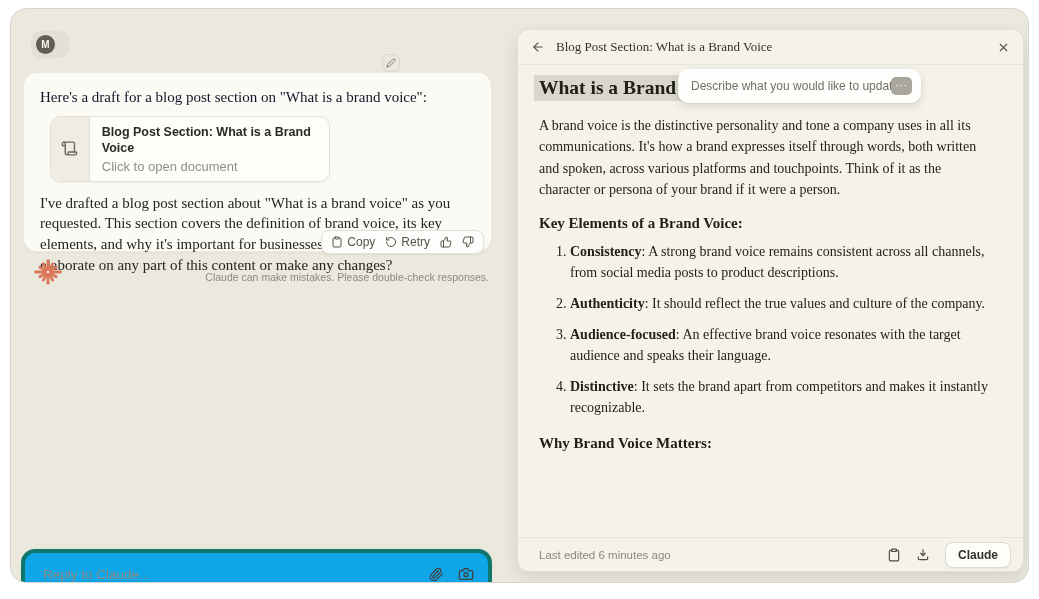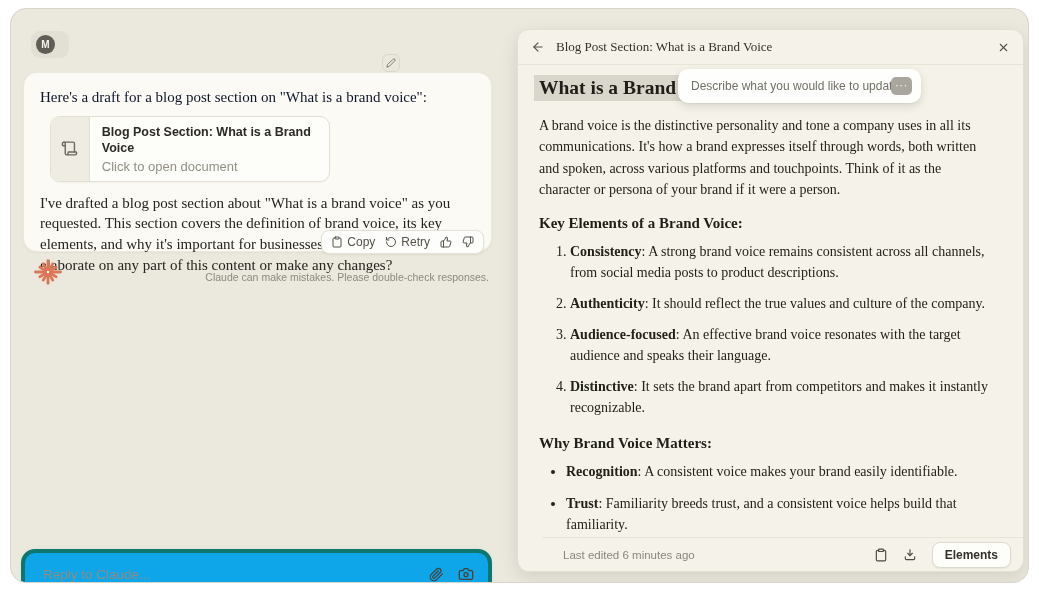--- a/index.html
+++ b/index.html
@@ -90,21 +90,21 @@
     font-family:"Liberation Sans", sans-serif; }
   .doc-intro { font-size:14px; line-height:1.52; margin-top:14px; margin-bottom:15px; width:456px; }
   .doc-h3 { font-size:15px; font-weight:bold; margin-bottom:9px; color:#1f1e18; }
   .doc-list { margin:0 0 13px 0; padding-left:31px; }
   .doc-list li { font-size:14px; line-height:1.5; margin-bottom:10px; }
   ul.doc-list { padding-left:27px; }
   ul.doc-list li { margin-bottom:11px; }
   .doc-h3 + .doc-list { margin-top:0; }
   .sec2 { margin-top:17px; }
   .panel-footer { height:34px; flex:none; border-top:1px solid #E7E4D9; display:flex; align-items:center;
-    padding:0 12px 0 21px;margin-left:24px; }
+    padding:0 12px 0 21px; }
   .last-edited { font-size:11.5px; color:#8a877c; }
   .footer-actions { margin-left:auto; display:flex; align-items:center; gap:15px; }
   .footer-icon { color:#4c4a42; cursor:pointer; }
   .publish-btn { background:#FDFDFA; border:1px solid #DCD9CE; border-radius:8px; padding:5px 12px;
     font-size:12px; font-weight:bold; color:#33312a; cursor:pointer; box-shadow:0 1px 2px rgba(0,0,0,0.06); }
 </style>
 </head>
 <body>
 
 <div class="frame">
@@ -254,40 +254,36 @@
 
       <div class="doc-h3">Key Elements of a Brand Voice:</div>
       <ol class="doc-list">
           <li><strong>Consistency</strong><span>: A strong brand voice remains consistent across all channels, from social media posts to product descriptions.</span></li>
           <li><strong>Authenticity</strong><span>: It should reflect the true values and culture of the company.</span></li>
           <li><strong>Audience-focused</strong><span>: An effective brand voice resonates with the target audience and speaks their language.</span></li>
           <li><strong>Distinctive</strong><span>: It sets the brand apart from competitors and makes it instantly recognizable.</span></li>
         </ol>
 
       <div class="doc-h3 sec2">Why Brand Voice Matters:</div>
-      <ul class="doc-list">
-          <li><strong>Recognition</strong><span>: A consistent voice makes your brand easily identifiable.</span></li>
-          <li><strong>Trust</strong><span>: Familiarity breeds trust, and a consistent voice helps build that familiarity.</span></li>
-        </ul>
     </div>
 
     <div class="panel-footer">
       <span class="last-edited">Last edited 6 minutes ago</span>
       <div class="footer-actions">
         <span class="footer-icon">
           <svg class="ic" width="14" height="14" viewBox="0 0 24 24" stroke-width="1.8">
               <rect x="8" y="2" width="8" height="4" rx="1"></rect>
               <path d="M16 4h2a2 2 0 0 1 2 2v14a2 2 0 0 1-2 2H6a2 2 0 0 1-2-2V6a2 2 0 0 1 2-2h2"></path>
             </svg>
         </span>
         <span class="footer-icon">
           <svg class="ic" width="14" height="14" viewBox="0 0 24 24" stroke-width="1.8">
               <path d="M12 3v10"></path>
               <path d="m8 9 4 4 4-4"></path>
               <path d="M4 15v3a2 2 0 0 0 2 2h12a2 2 0 0 0 2-2v-3"></path>
             </svg>
         </span>
-        <button class="publish-btn">Elements</button>
+        <button class="publish-btn">Claude</button>
       </div>
     </div>
   </div>
 
 </div>
 
 </body></html>

